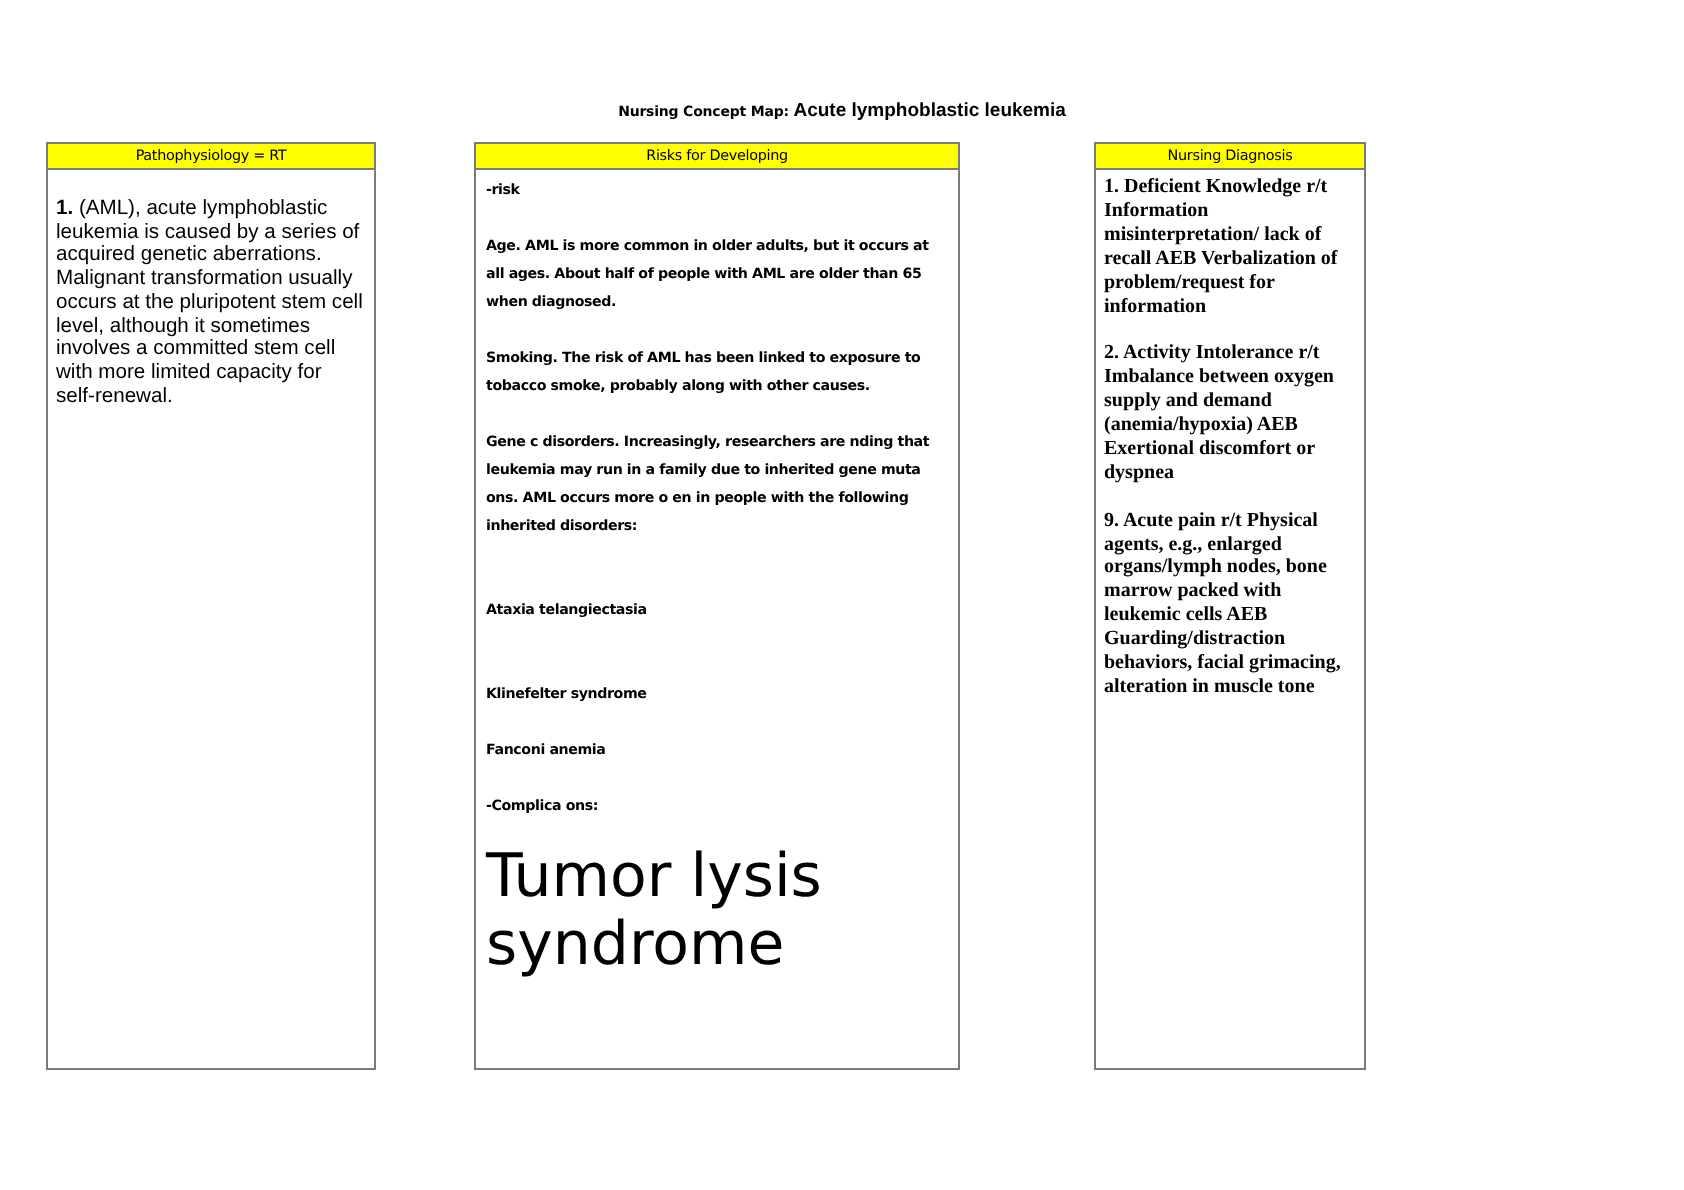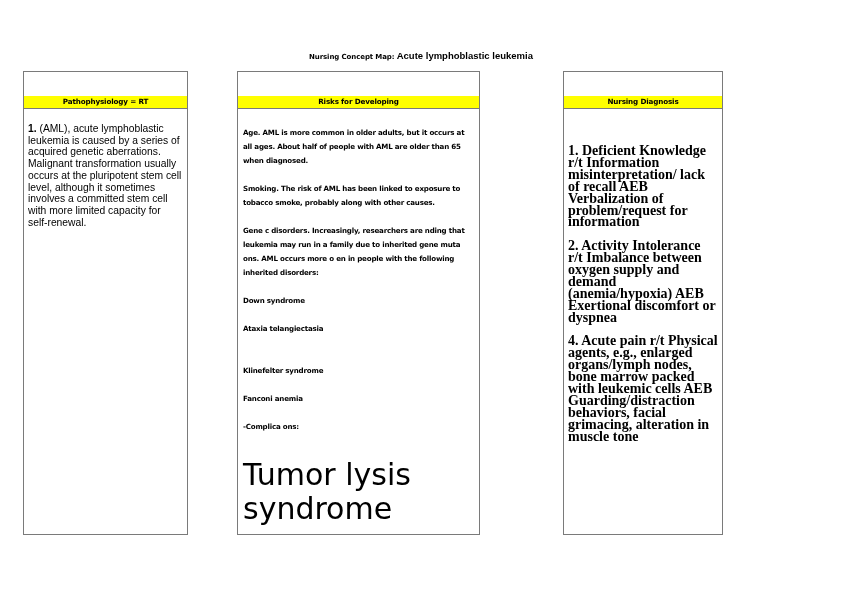--- a/index.html
+++ b/index.html
@@ -45,27 +45,26 @@
       height: 464px;
     }
     .col-header {
       background: #ffff00;
       border-bottom: 1px solid #7a7a7a;
       height: 12px;
       line-height: 12px;
       text-align: center;
       font-family: "DejaVu Sans", sans-serif;
       font-size: 7.2px;
-      font-weight: bold;
+      font-weight: normal;
       letter-spacing: -0.15px;
-      margin-top: 24px;
     }
     #col-patho { left: 23px; width: 165px; }
     #col-risks { left: 237px; width: 243px; }
-    #col-dx { left: 563px; width: 160px; }
+    #col-dx { left: 547px; width: 136px; }
 
     .patho-body {
       padding: 14px 4px 0 4px;
       font-family: "Liberation Sans", sans-serif;
       font-size: 10.3px;
       line-height: 11.7px;
     }
     .patho-body .num { font-weight: bold; }
 
     .risks-body {
@@ -77,30 +76,29 @@
       letter-spacing: -0.2px;
     }
     .risks-body p { margin: 0; }
     .risks-body .gap { height: 14px; }
     .risks-body .big {
       font-family: "DejaVu Sans", sans-serif;
       font-weight: normal;
       font-size: 30px;
       line-height: 34px;
       letter-spacing: 0;
-      margin-top: 24px;
+      margin-top: 12px;
     }
 
     .dx-body {
       padding: 3px 4px 0 4px;
       font-family: "Liberation Serif", serif;
       font-weight: bold;
-      font-size: 14px;
+      font-size: 10px;
       line-height: 11.9px;
-      margin-top: 33px;
     }
     .dx-body p { margin: 0 0 11.9px 0; }
   </style>
 </head>
 <body>
 
 <div class="page-title">
   <span class="lead">Nursing Concept Map:</span>
   <span class="topic">Acute lymphoblastic leukemia</span>
 </div>
@@ -108,41 +106,41 @@
 <div class="col" id="col-patho">
   <div class="col-header">Pathophysiology = RT</div>
   <div class="patho-body">
     <span class="num">1. </span><span>(AML), acute lymphoblastic leukemia is caused by a series of acquired genetic aberrations. Malignant transformation usually occurs at the pluripotent stem cell level, although it sometimes involves a committed stem cell with more limited capacity for self-renewal.</span>
   </div>
 </div>
 
 <div class="col" id="col-risks">
   <div class="col-header">Risks for Developing</div>
   <div class="risks-body">
+    <p>-risk</p>
     <div class="gap"></div>
     <p>Age. AML is more common in older adults, but it occurs at all ages. About half of people with AML are older than 65 when diagnosed.</p>
     <div class="gap"></div>
     <p>Smoking. The risk of AML has been linked to exposure to tobacco smoke, probably along with other causes.</p>
     <div class="gap"></div>
     <p>Gene   c disorders. Increasingly, researchers are    nding that leukemia may run in a family due to inherited gene muta   ons. AML occurs more o   en in people with the following inherited disorders:</p>
     <div class="gap"></div>
-    <p>Down syndrome</p>
     <div class="gap"></div>
     <p>Ataxia telangiectasia</p>
     <div class="gap"></div>
     <div class="gap"></div>
     <p>Klinefelter syndrome</p>
     <div class="gap"></div>
     <p>Fanconi anemia</p>
     <div class="gap"></div>
     <p>-Complica   ons:</p>
     <p class="big">Tumor lysis syndrome</p>
   </div>
 </div>
 
 <div class="col" id="col-dx">
   <div class="col-header">Nursing Diagnosis</div>
   <div class="dx-body">
     <p>1. Deficient Knowledge r/t Information misinterpretation/ lack of recall AEB Verbalization of problem/request for information</p>
     <p>2. Activity Intolerance r/t Imbalance between oxygen supply and demand (anemia/hypoxia) AEB Exertional discomfort or dyspnea</p>
-    <p>4. Acute pain r/t Physical agents, e.g., enlarged organs/lymph nodes, bone marrow packed with leukemic cells AEB Guarding/distraction behaviors, facial grimacing, alteration in muscle tone</p>
+    <p>9. Acute pain r/t Physical agents, e.g., enlarged organs/lymph nodes, bone marrow packed with leukemic cells AEB Guarding/distraction behaviors, facial grimacing, alteration in muscle tone</p>
   </div>
 </div>
 
 </body></html>

